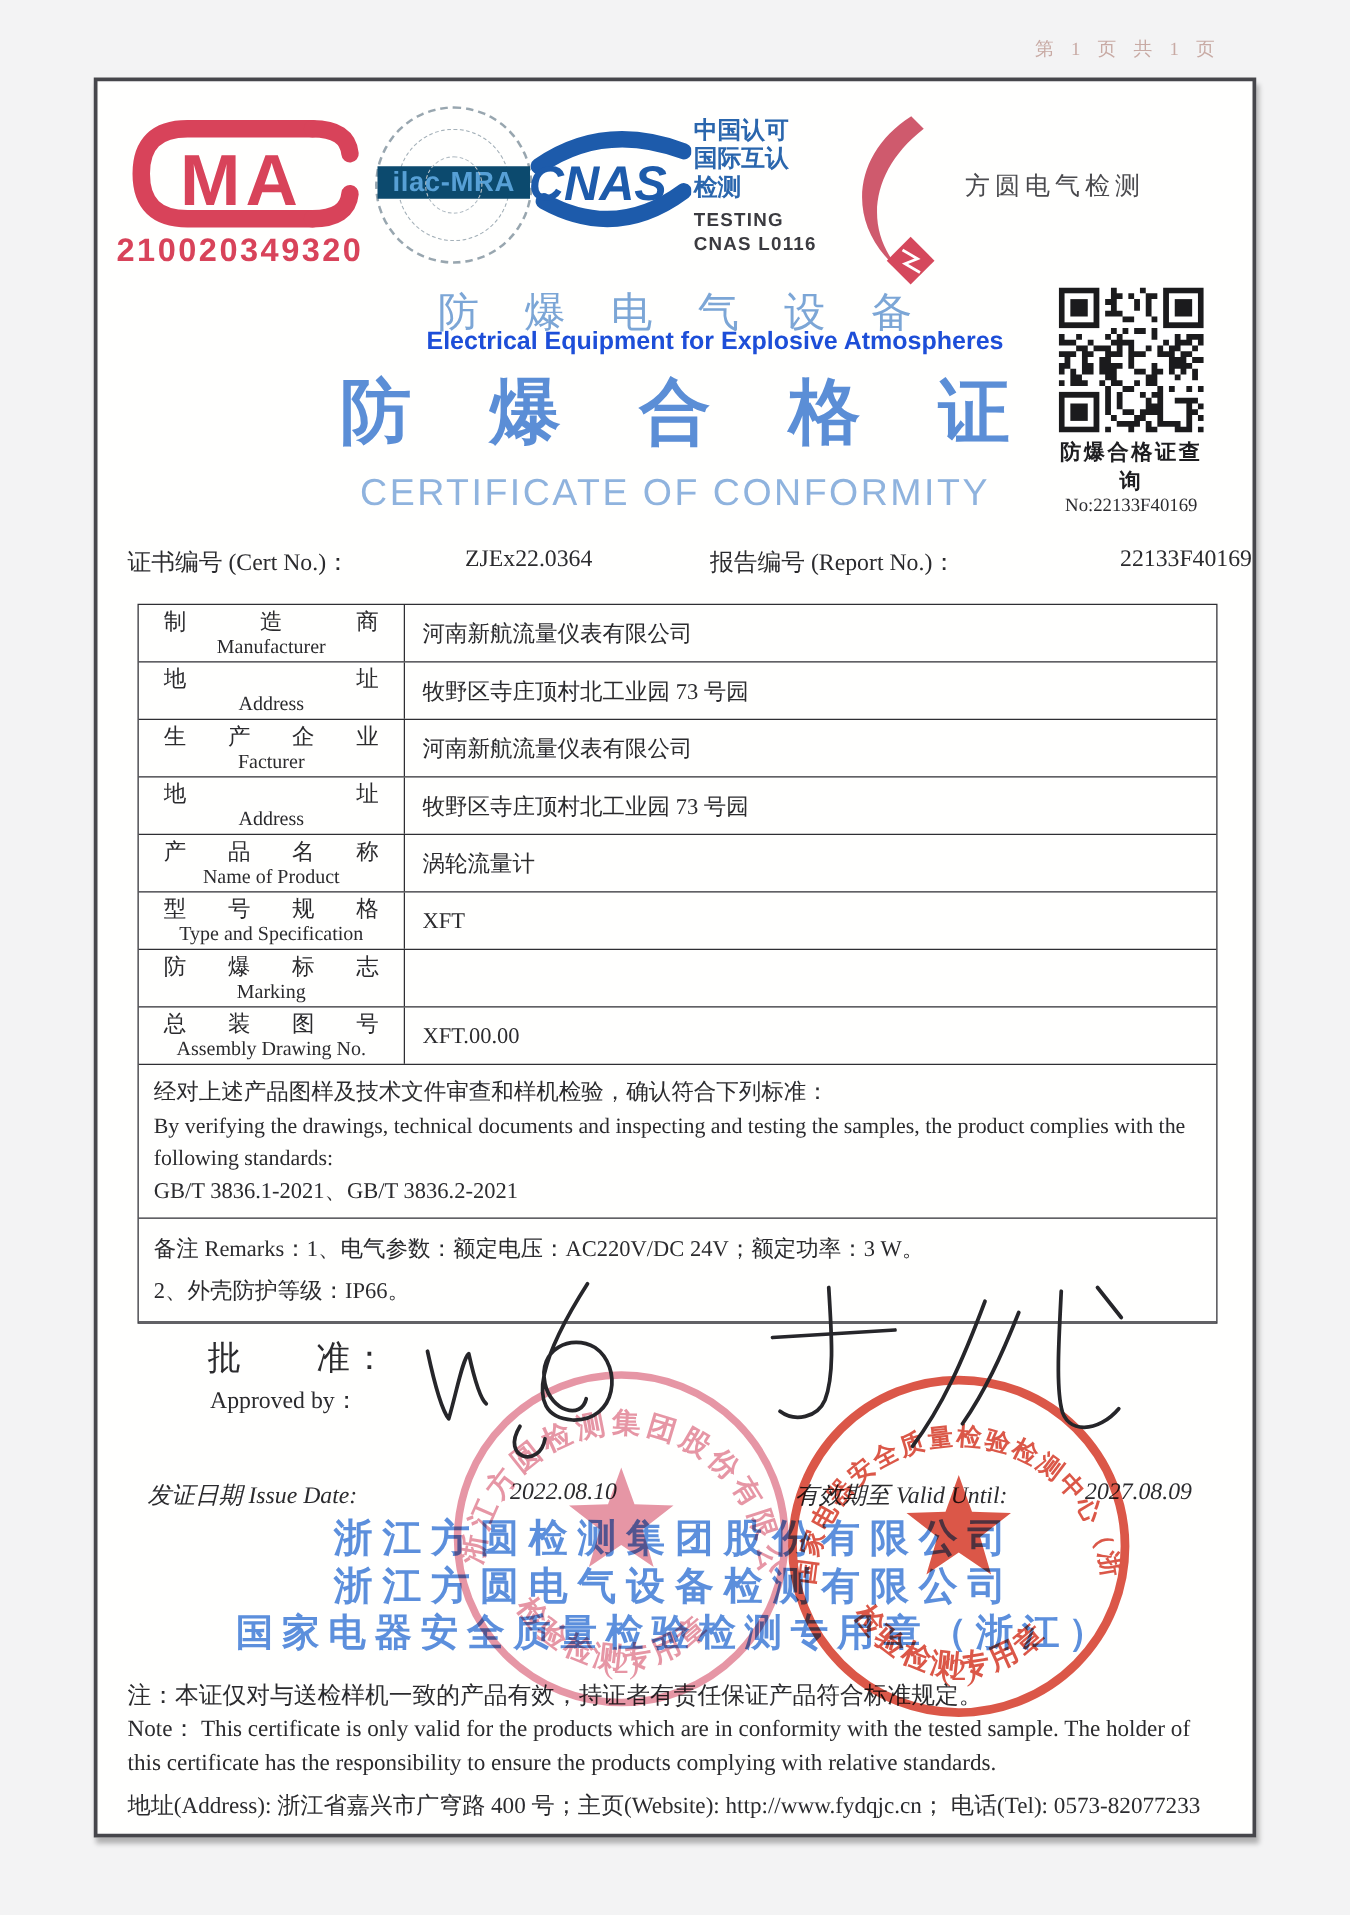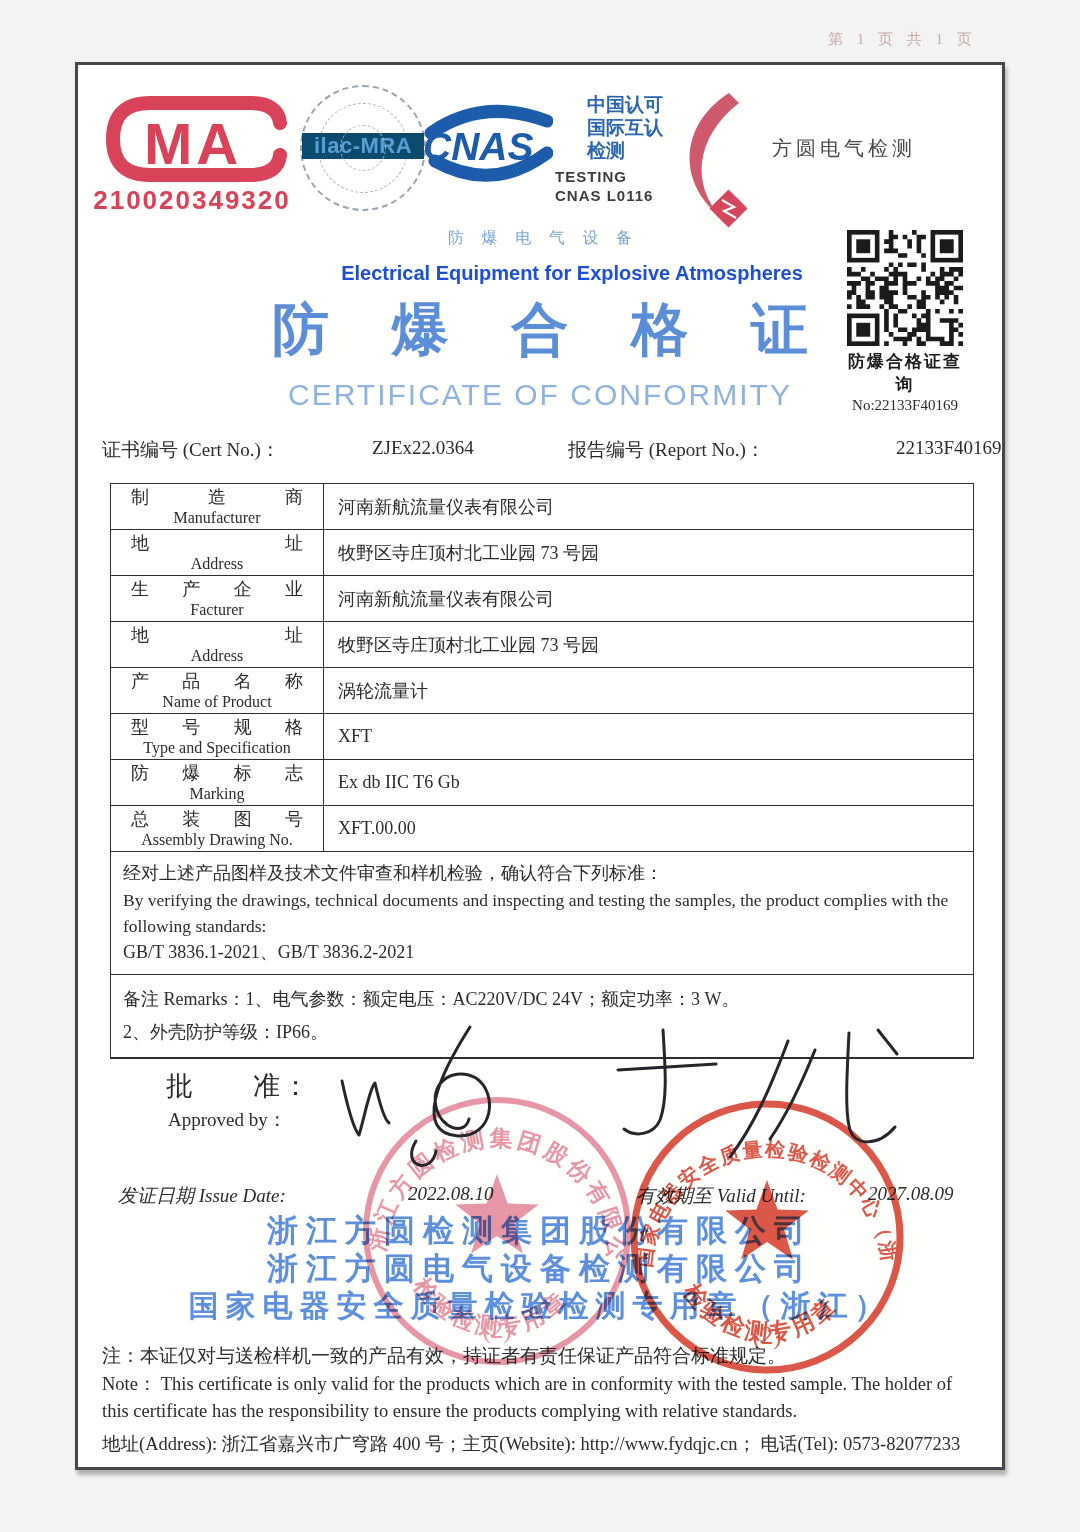--- a/index.html
+++ b/index.html
@@ -21,27 +21,27 @@
   .abs{position:absolute;}
   
   .cma-number{left:14px;top:120px;width:200px;text-align:center;font-size:26px;font-weight:bold;
     color:#d8435a;letter-spacing:2px;font-family:"Liberation Sans",sans-serif;}
   .ilac{left:222px;top:20px;width:122px;height:122px;border-radius:50%;border:2px dashed #98a6af;}
   .ilac::before{content:"";position:absolute;inset:16px;border-radius:50%;border:1.5px dashed #a6b2ba;}
   .ilac::after{content:"";position:absolute;inset:38px;border-radius:50%;border:1.5px dashed #b4bec5;}
   .ilac-label{position:absolute;left:0;right:0;top:46px;text-align:center;font-size:22px;font-weight:bold;
     color:#57a0d6;font-family:"Liberation Sans",sans-serif;letter-spacing:.5px;background:#0c4a6e;}
   .cnas-side{left:477px;top:28px;font-size:19px;line-height:23px;color:#2a66ad;font-weight:bold;
-    font-family:"Liberation Sans",sans-serif;margin-left:32px;}
+    font-family:"Liberation Sans",sans-serif;}
   .cnas-sub{left:477px;top:102px;font-size:15px;line-height:19px;color:#3b3b40;font-weight:bold;
     font-family:"Liberation Sans",sans-serif;letter-spacing:1px;}
   .fy-label{left:694px;top:70px;font-size:20px;color:#4a4a4e;letter-spacing:4px;}
   
   .t-center{left:0;width:924px;text-align:center;}
-  .title-cn-small{top:163px;font-size:16px;color:#7ca6d6;letter-spacing:1.1em;margin-right:-1.1em;white-space:nowrap;}
+  .title-cn-small{top:163px;font-size:33px;color:#7ca6d6;letter-spacing:1.1em;margin-right:-1.1em;white-space:nowrap;}
   .title-cn-small span{margin-right:-1.1em;}
   .title-en-small{top:197px;font-size:20px;font-weight:bold;color:#1d4ed8;font-family:"Liberation Sans",sans-serif;padding-left:32px;}
   .title-cn-large{top:227px;font-size:57px;font-weight:bold;color:#5b8ed6;white-space:nowrap;}
   .title-cn-large span{letter-spacing:1.1em;margin-right:-1.1em;}
   .title-en-large{top:313px;font-size:30px;color:#8fb3de;letter-spacing:2px;font-family:"Liberation Sans",sans-serif;}
   
   .qr-wrap{left:762px;top:165px;width:130px;text-align:center;}
   .qr-caption{font-size:17px;font-weight:bold;letter-spacing:2px;margin-top:4px;color:#1d1d20;}
   .qr-number{font-size:15px;color:#2a2a2e;margin-top:1px;}
   
@@ -193,21 +193,20 @@
           <div class="lcn">型号规格</div>
           <div class="len">Type and Specification</div>
         </div>
       <div class="t-val">XFT</div>
     </div>
     <div class="t-row">
       <div class="t-label">
           <div class="lcn">防爆标志</div>
           <div class="len">Marking</div>
         </div>
-      <div class="t-val">Ex db IIC T6 Gb</div>
     </div>
     <div class="t-row">
       <div class="t-label">
           <div class="lcn">总装图号</div>
           <div class="len">Assembly Drawing No.</div>
         </div>
       <div class="t-val">XFT.00.00</div>
     </div>
     <div class="t-full">
       <div class="std-cn">经对上述产品图样及技术文件审查和样机检验，确认符合下列标准：</div>

